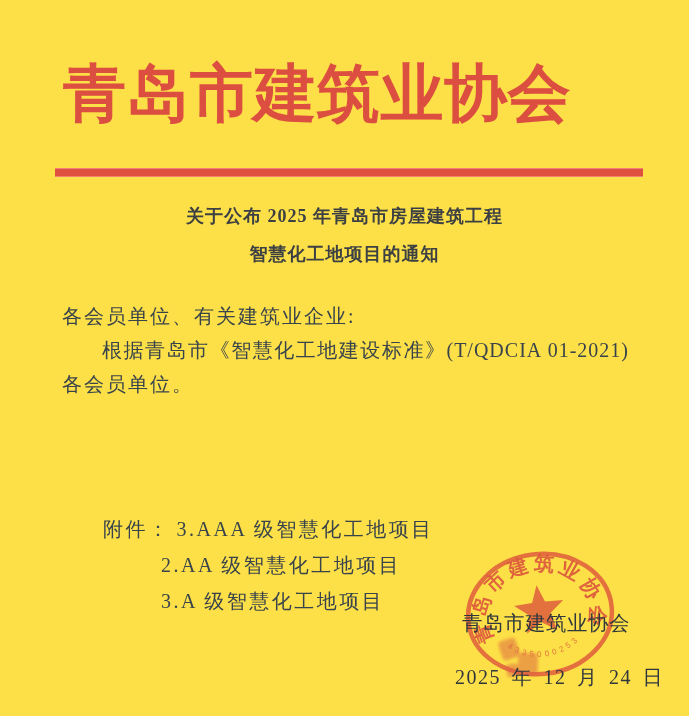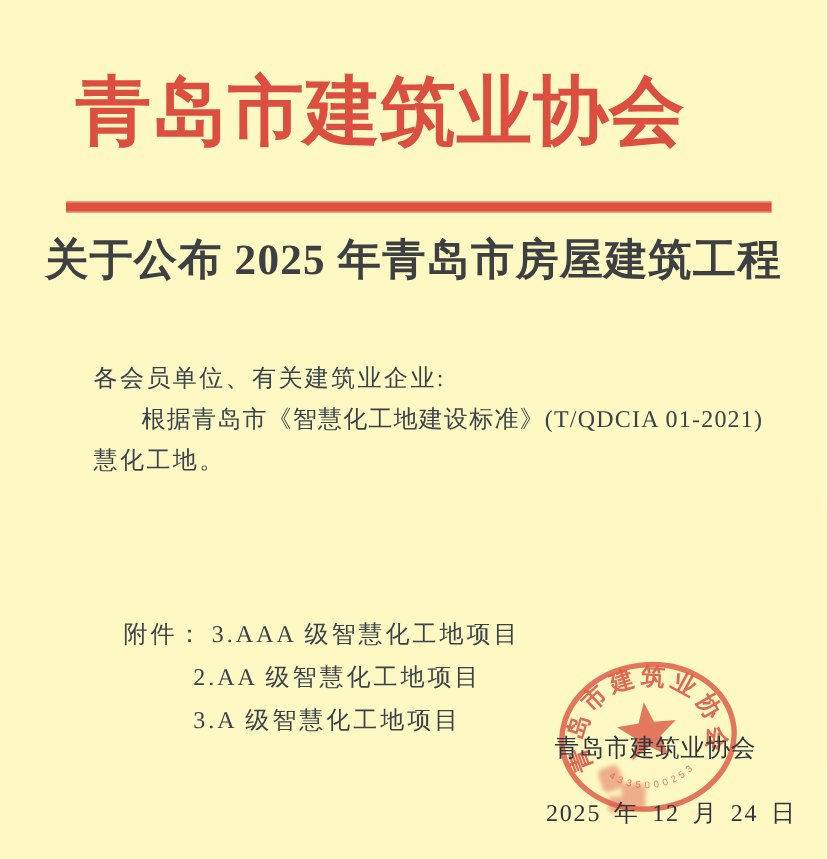--- a/index.html
+++ b/index.html
@@ -1,41 +1,41 @@
 <!DOCTYPE html>
 <html><head>
 <meta charset="utf-8">
 <style>
   html,body{margin:0;padding:0;background:#ffffff;}
   .page{
-    position:relative;width:689px;height:716px;background:#fef9c3;overflow:hidden;
+    position:relative;width:689px;height:716px;background:#fde047;overflow:hidden;
     font-family:"Liberation Serif", serif;
   }
   
   .org-header{
     position:absolute;left:63px;top:54px;width:566px;
     font-family:"Liberation Sans", sans-serif;font-weight:700;
     font-size:63px;line-height:1.25;color:#dc4e40;white-space:nowrap;
     letter-spacing:0.5px;
   }
   .red-rule{
     position:absolute;left:55px;top:168px;width:588px;height:7px;
     background:#e0503f;border-top:1px solid #ee8478;border-bottom:1px solid #ee8478;
   }
   
   .doc-title{
     position:absolute;left:0;top:197px;width:689px;text-align:center;
-    font-weight:700;font-size:36px;line-height:38px;color:#3d4043;letter-spacing:1px;
+    font-weight:700;font-size:18px;line-height:38px;color:#3d4043;letter-spacing:1px;
   }
   
   .body-block{
     position:absolute;left:62px;top:299px;width:567px;
     font-size:20px;color:#39434b;
   }
-  .body-line{height:34px;line-height:34px;white-space:nowrap;letter-spacing:2px;margin-left:16px;}
+  .body-line{height:34px;line-height:34px;white-space:nowrap;letter-spacing:2px;}
   .body-line.fill{letter-spacing:1px;text-align:justify;text-align-last:justify;}
   .body-line.indent{padding-left:40px;}
   .body-line.hang{margin-left:-17px;width:584px;}
   
   .attach-block{
     position:absolute;left:103px;top:511px;
     font-size:20px;color:#39434b;
   }
   .attach-row{height:36px;line-height:36px;letter-spacing:2.5px;white-space:nowrap;}
   .attach-row .attach-label{margin-right:6px;}
@@ -56,26 +56,27 @@
 <body>
 
 <div class="page">
 
   <div class="org-header">青岛市建筑业协会</div>
 
   <div class="red-rule"></div>
 
   <div class="doc-title">
     <div>关于公布 2025 年青岛市房屋建筑工程</div>
+    <div>智慧化工地项目的通知</div>
   </div>
 
   <div class="body-block">
     <div class="body-line">各会员单位、有关建筑业企业:</div>
     <div class="body-line fill indent">根据青岛市《智慧化工地建设标准》(T/QDCIA 01-2021)</div>
-    <div class="body-line">慧化工地。</div>
+    <div class="body-line">各会员单位。</div>
   </div>
 
   <div class="attach-block">
     <div class="attach-row">
       <span class="attach-label">附件：</span><span>3.AAA 级智慧化工地项目</span>
     </div>
     <div class="attach-row cont">
       <span>2.AA 级智慧化工地项目</span>
     </div>
     <div class="attach-row cont">

